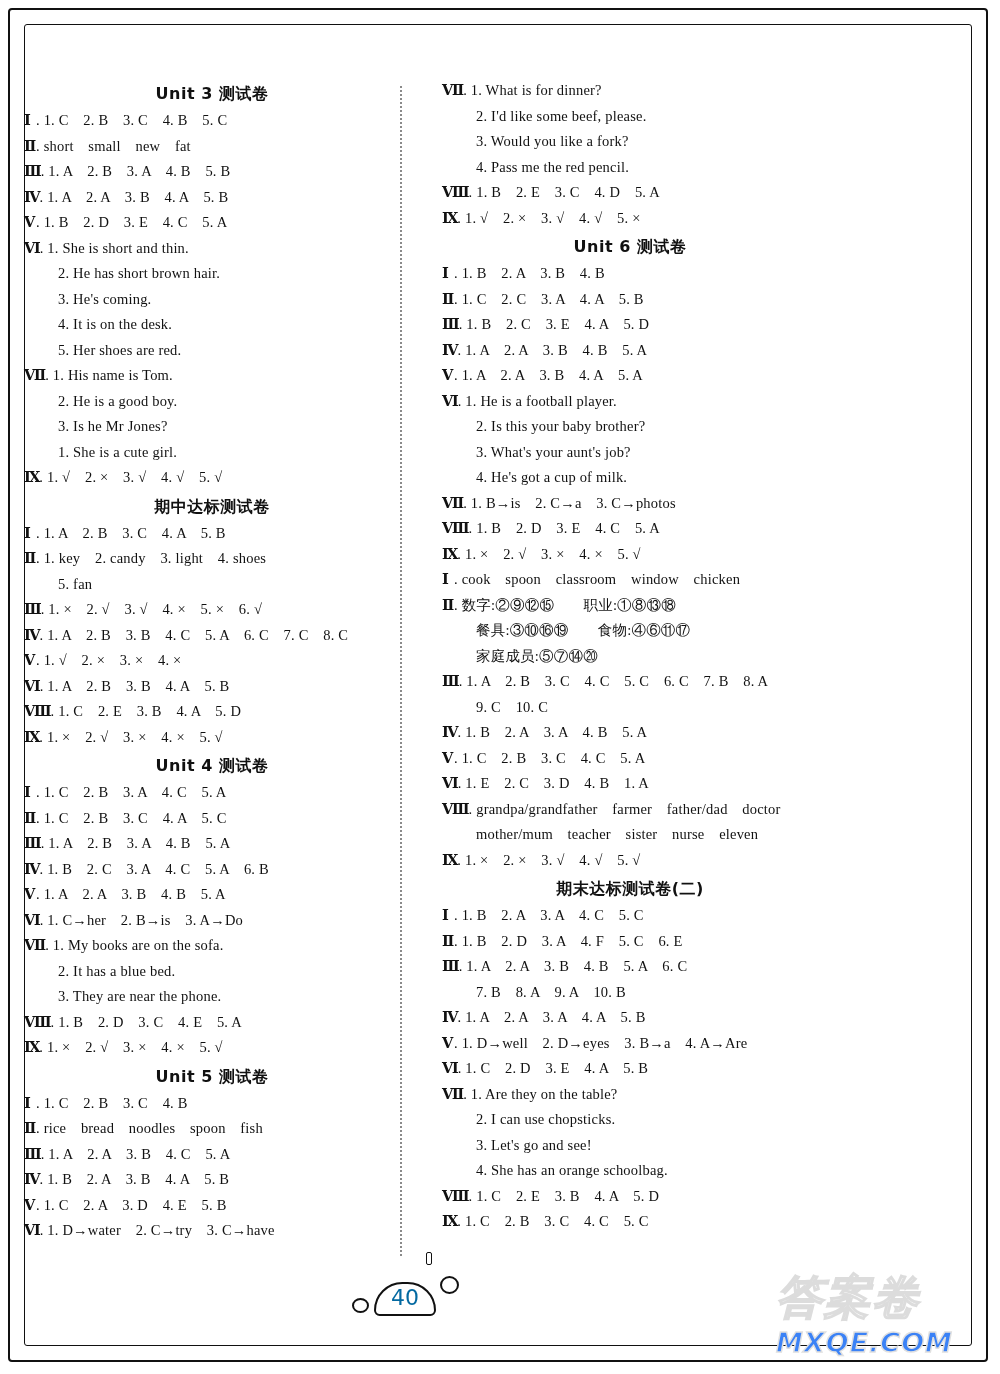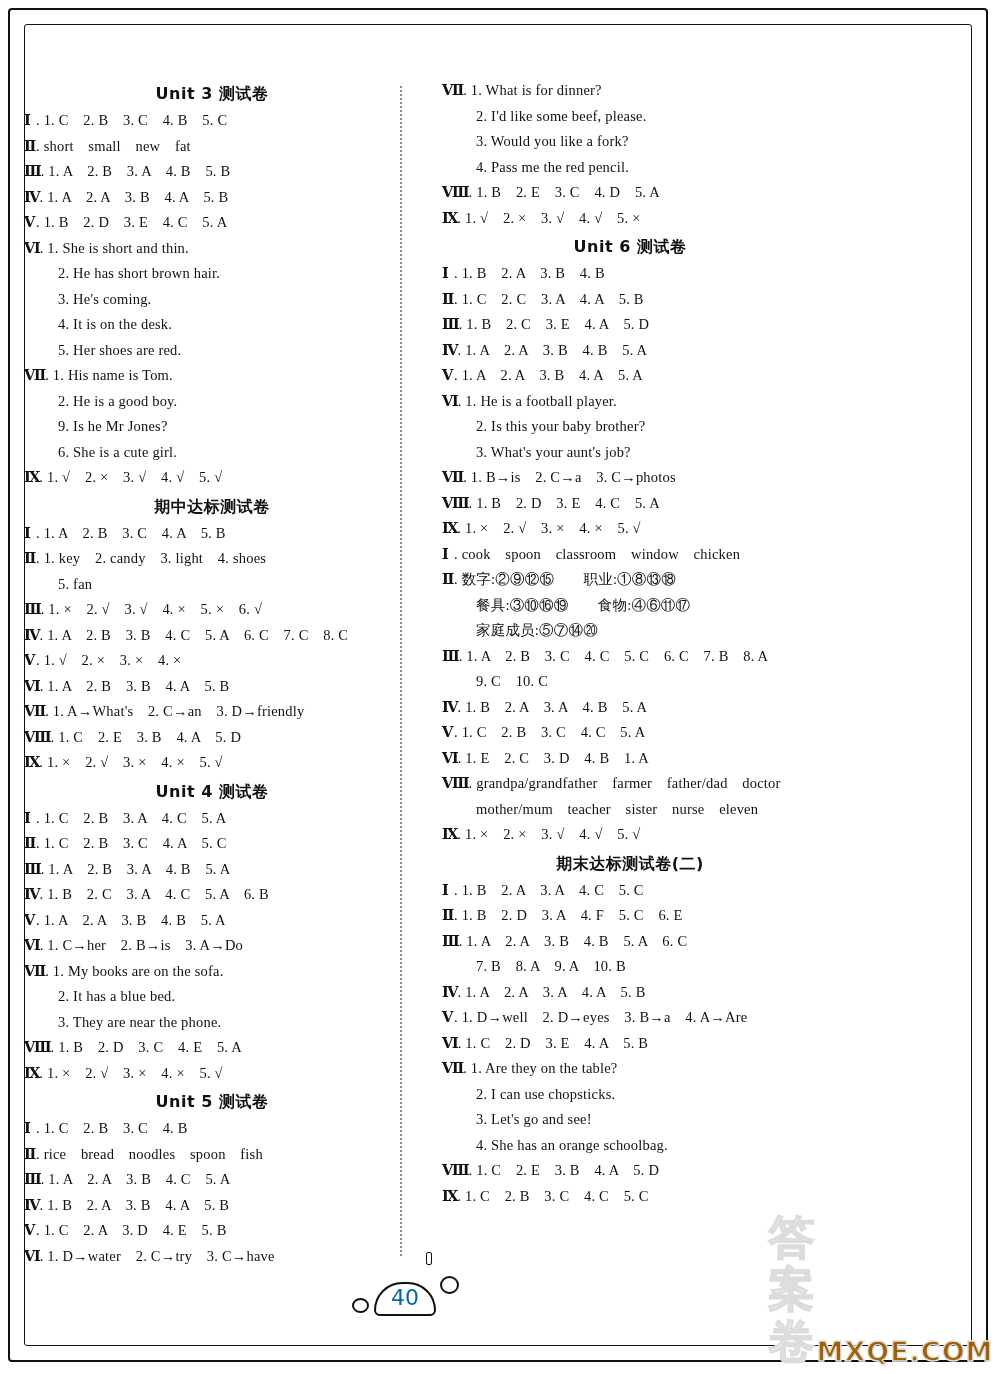--- a/index.html
+++ b/index.html
@@ -67,31 +67,31 @@
     font-family:"DejaVu Sans","Liberation Sans",sans-serif;
     font-size:22px;font-weight:normal;color:#0369a1;
   }
   .bubble{position:absolute;border:2px solid #111;border-radius:50%;background:#fff;}
   #bub1{left:-22px;top:22px;width:13px;height:11px;}
   #bub2{left:66px;top:0px;width:15px;height:14px;}
   #bub3{left:52px;top:-24px;width:4px;height:11px;border-radius:2px;border-width:1px;}
   
   #watermark{
     position:absolute;right:14px;top:1262px;width:210px;height:105px;
-    display:flex;align-items:flex-end;justify-content:center;
+    display:flex;flex-direction:column;align-items:flex-start;justify-content:center;font-style:italic;
   }
   #wm-cn{
     font-family:"DejaVu Sans","Liberation Sans",sans-serif;
     font-size:46px;font-weight:bold;color:#ffffff;
     -webkit-text-stroke:1.5px #dcdcdc;
     letter-spacing:2px;line-height:52px;
   }
   #wm-url{
     font-family:"DejaVu Sans","Liberation Sans",sans-serif;
-    font-size:27px;font-weight:bold;color:#a16207;
+    font-size:27px;font-weight:bold;color:#3b82f6;
     -webkit-text-stroke:1.4px #e0e0e0;
     letter-spacing:1px;margin-top:4px;
   }
 </style>
 </head>
 <body>
 
 <div id="page-frame">
   <div id="page-inner"></div>
 </div>
@@ -106,32 +106,31 @@
       <div class="line"><span class="rn w1">Ⅲ</span><span>.</span>&nbsp;<span class="ans">1. A　2. B　3. A　4. B　5. B</span></div>
       <div class="line"><span class="rn w1">Ⅳ</span><span>.</span>&nbsp;<span class="ans">1. A　2. A　3. B　4. A　5. B</span></div>
       <div class="line"><span class="rn w1">Ⅴ</span><span>.</span>&nbsp;<span class="ans">1. B　2. D　3. E　4. C　5. A</span></div>
       <div class="line"><span class="rn w1">Ⅵ</span><span>.</span>&nbsp;<span class="ans">1. She is short and thin.</span></div>
       <div class="line indent"><span class="ans">2. He has short brown hair.</span></div>
       <div class="line indent"><span class="ans">3. He's coming.</span></div>
       <div class="line indent"><span class="ans">4. It is on the desk.</span></div>
       <div class="line indent"><span class="ans">5. Her shoes are red.</span></div>
       <div class="line"><span class="rn w1">Ⅶ</span><span>.</span>&nbsp;<span class="ans">1. His name is Tom.</span></div>
       <div class="line indent"><span class="ans">2. He is a good boy.</span></div>
-      <div class="line indent"><span class="ans">9. Is he Mr Jones?</span></div>
-      <div class="line indent"><span class="ans">6. She is a cute girl.</span></div>
+      <div class="line indent"><span class="ans">3. Is he Mr Jones?</span></div>
+      <div class="line indent"><span class="ans">1. She is a cute girl.</span></div>
       <div class="line"><span class="rn w1">Ⅸ</span><span>.</span>&nbsp;<span class="ans">1. √　2. ×　3. √　4. √　5. √</span></div>
       <div class="sec-title">期中达标测试卷</div>
       <div class="line"><span class="rn w1">Ⅰ</span><span>.</span>&nbsp;<span class="ans">1. A　2. B　3. C　4. A　5. B</span></div>
       <div class="line"><span class="rn w1">Ⅱ</span><span>.</span>&nbsp;<span class="ans">1. key　2. candy　3. light　4. shoes</span></div>
       <div class="line indent"><span class="ans">5. fan</span></div>
       <div class="line"><span class="rn w1">Ⅲ</span><span>.</span>&nbsp;<span class="ans">1. ×　2. √　3. √　4. ×　5. ×　6. √</span></div>
       <div class="line"><span class="rn w1">Ⅳ</span><span>.</span>&nbsp;<span class="ans">1. A　2. B　3. B　4. C　5. A　6. C　7. C　8. C</span></div>
       <div class="line"><span class="rn w1">Ⅴ</span><span>.</span>&nbsp;<span class="ans">1. √　2. ×　3. ×　4. ×</span></div>
       <div class="line"><span class="rn w1">Ⅵ</span><span>.</span>&nbsp;<span class="ans">1. A　2. B　3. B　4. A　5. B</span></div>
-      <div class="line"><span class="rn w1">Ⅶ</span><span>.</span>&nbsp;<span class="ans">1. A→What's　2. C→an　3. D→friendly</span></div>
       <div class="line"><span class="rn w1">Ⅷ</span><span>.</span>&nbsp;<span class="ans">1. C　2. E　3. B　4. A　5. D</span></div>
       <div class="line"><span class="rn w1">Ⅸ</span><span>.</span>&nbsp;<span class="ans">1. ×　2. √　3. ×　4. ×　5. √</span></div>
       <div class="sec-title">Unit 4 测试卷</div>
       <div class="line"><span class="rn w1">Ⅰ</span><span>.</span>&nbsp;<span class="ans">1. C　2. B　3. A　4. C　5. A</span></div>
       <div class="line"><span class="rn w1">Ⅱ</span><span>.</span>&nbsp;<span class="ans">1. C　2. B　3. C　4. A　5. C</span></div>
       <div class="line"><span class="rn w1">Ⅲ</span><span>.</span>&nbsp;<span class="ans">1. A　2. B　3. A　4. B　5. A</span></div>
       <div class="line"><span class="rn w1">Ⅳ</span><span>.</span>&nbsp;<span class="ans">1. B　2. C　3. A　4. C　5. A　6. B</span></div>
       <div class="line"><span class="rn w1">Ⅴ</span><span>.</span>&nbsp;<span class="ans">1. A　2. A　3. B　4. B　5. A</span></div>
       <div class="line"><span class="rn w1">Ⅵ</span><span>.</span>&nbsp;<span class="ans">1. C→her　2. B→is　3. A→Do</span></div>
       <div class="line"><span class="rn w1">Ⅶ</span><span>.</span>&nbsp;<span class="ans">1. My books are on the sofa.</span></div>
@@ -156,20 +155,21 @@
       <div class="line"><span class="rn w1">Ⅸ</span><span>.</span>&nbsp;<span class="ans">1. √　2. ×　3. √　4. √　5. ×</span></div>
       <div class="sec-title">Unit 6 测试卷</div>
       <div class="line"><span class="rn w1">Ⅰ</span><span>.</span>&nbsp;<span class="ans">1. B　2. A　3. B　4. B</span></div>
       <div class="line"><span class="rn w1">Ⅱ</span><span>.</span>&nbsp;<span class="ans">1. C　2. C　3. A　4. A　5. B</span></div>
       <div class="line"><span class="rn w1">Ⅲ</span><span>.</span>&nbsp;<span class="ans">1. B　2. C　3. E　4. A　5. D</span></div>
       <div class="line"><span class="rn w1">Ⅳ</span><span>.</span>&nbsp;<span class="ans">1. A　2. A　3. B　4. B　5. A</span></div>
       <div class="line"><span class="rn w1">Ⅴ</span><span>.</span>&nbsp;<span class="ans">1. A　2. A　3. B　4. A　5. A</span></div>
       <div class="line"><span class="rn w1">Ⅵ</span><span>.</span>&nbsp;<span class="ans">1. He is a football player.</span></div>
       <div class="line indent"><span class="ans">2. Is this your baby brother?</span></div>
       <div class="line indent"><span class="ans">3. What's your aunt's job?</span></div>
+      <div class="line indent"><span class="ans">4. He's got a cup of milk.</span></div>
       <div class="line"><span class="rn w1">Ⅶ</span><span>.</span>&nbsp;<span class="ans">1. B→is　2. C→a　3. C→photos</span></div>
       <div class="line"><span class="rn w1">Ⅷ</span><span>.</span>&nbsp;<span class="ans">1. B　2. D　3. E　4. C　5. A</span></div>
       <div class="line"><span class="rn w1">Ⅸ</span><span>.</span>&nbsp;<span class="ans">1. ×　2. √　3. ×　4. ×　5. √</span></div>
       <div class="line"><span class="rn w1">Ⅰ</span><span>.</span>&nbsp;<span class="ans">cook　spoon　classroom　window　chicken</span></div>
       <div class="line"><span class="rn w1">Ⅱ</span><span>.</span>&nbsp;<span class="ans">数字:②⑨⑫⑮　　职业:①⑧⑬⑱</span></div>
       <div class="line indent"><span class="ans">餐具:③⑩⑯⑲　　食物:④⑥⑪⑰</span></div>
       <div class="line indent"><span class="ans">家庭成员:⑤⑦⑭⑳</span></div>
       <div class="line"><span class="rn w1">Ⅲ</span><span>.</span>&nbsp;<span class="ans">1. A　2. B　3. C　4. C　5. C　6. C　7. B　8. A</span></div>
       <div class="line indent"><span class="ans">9. C　10. C</span></div>
       <div class="line"><span class="rn w1">Ⅳ</span><span>.</span>&nbsp;<span class="ans">1. B　2. A　3. A　4. B　5. A</span></div>

